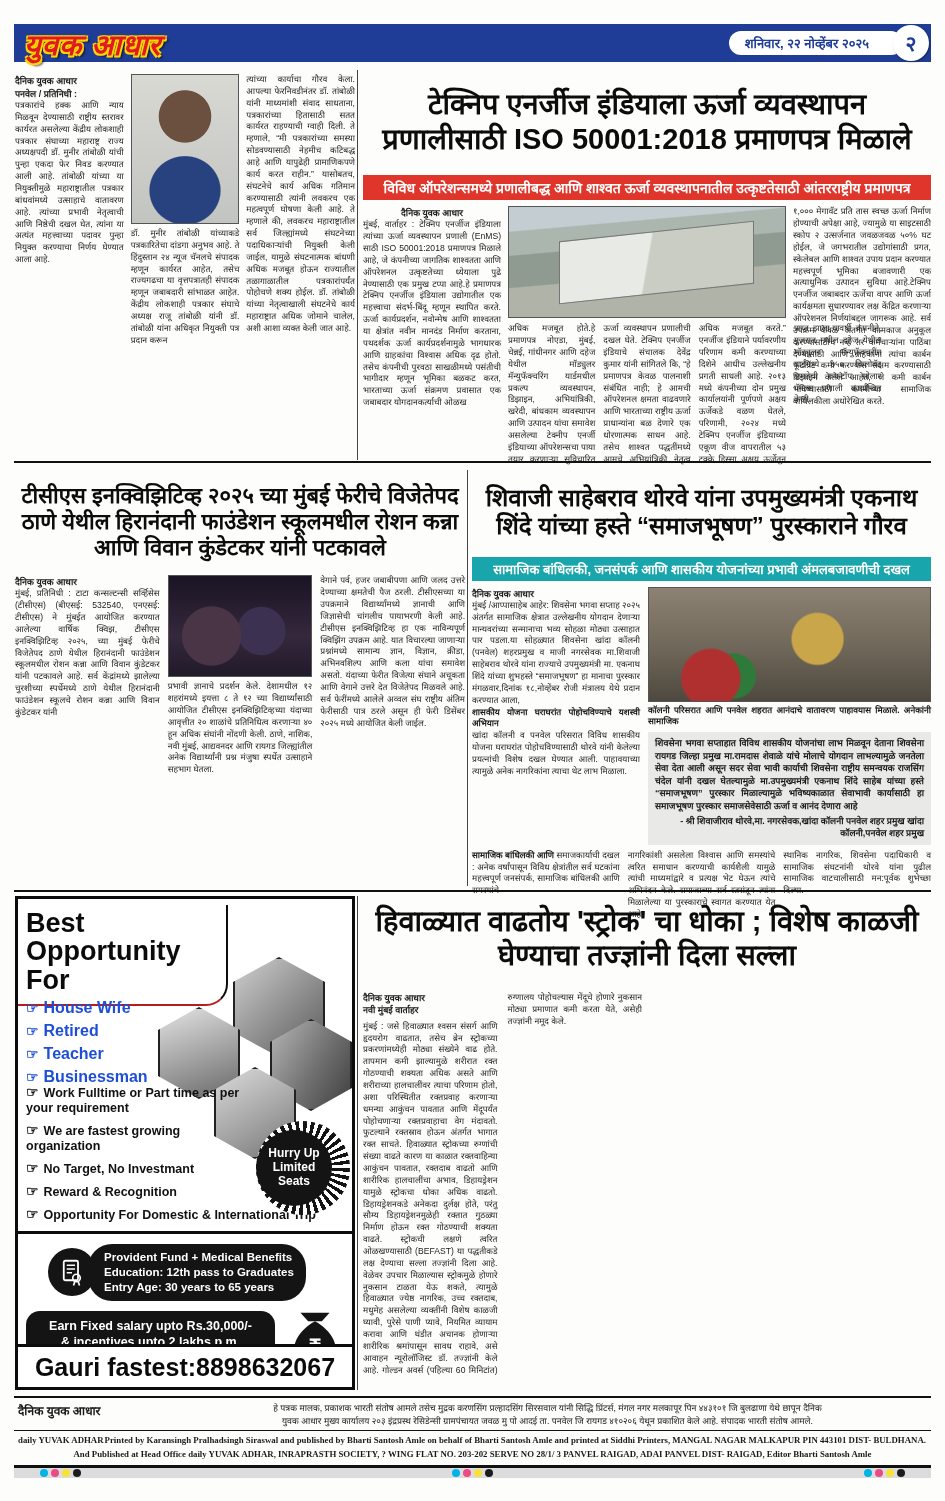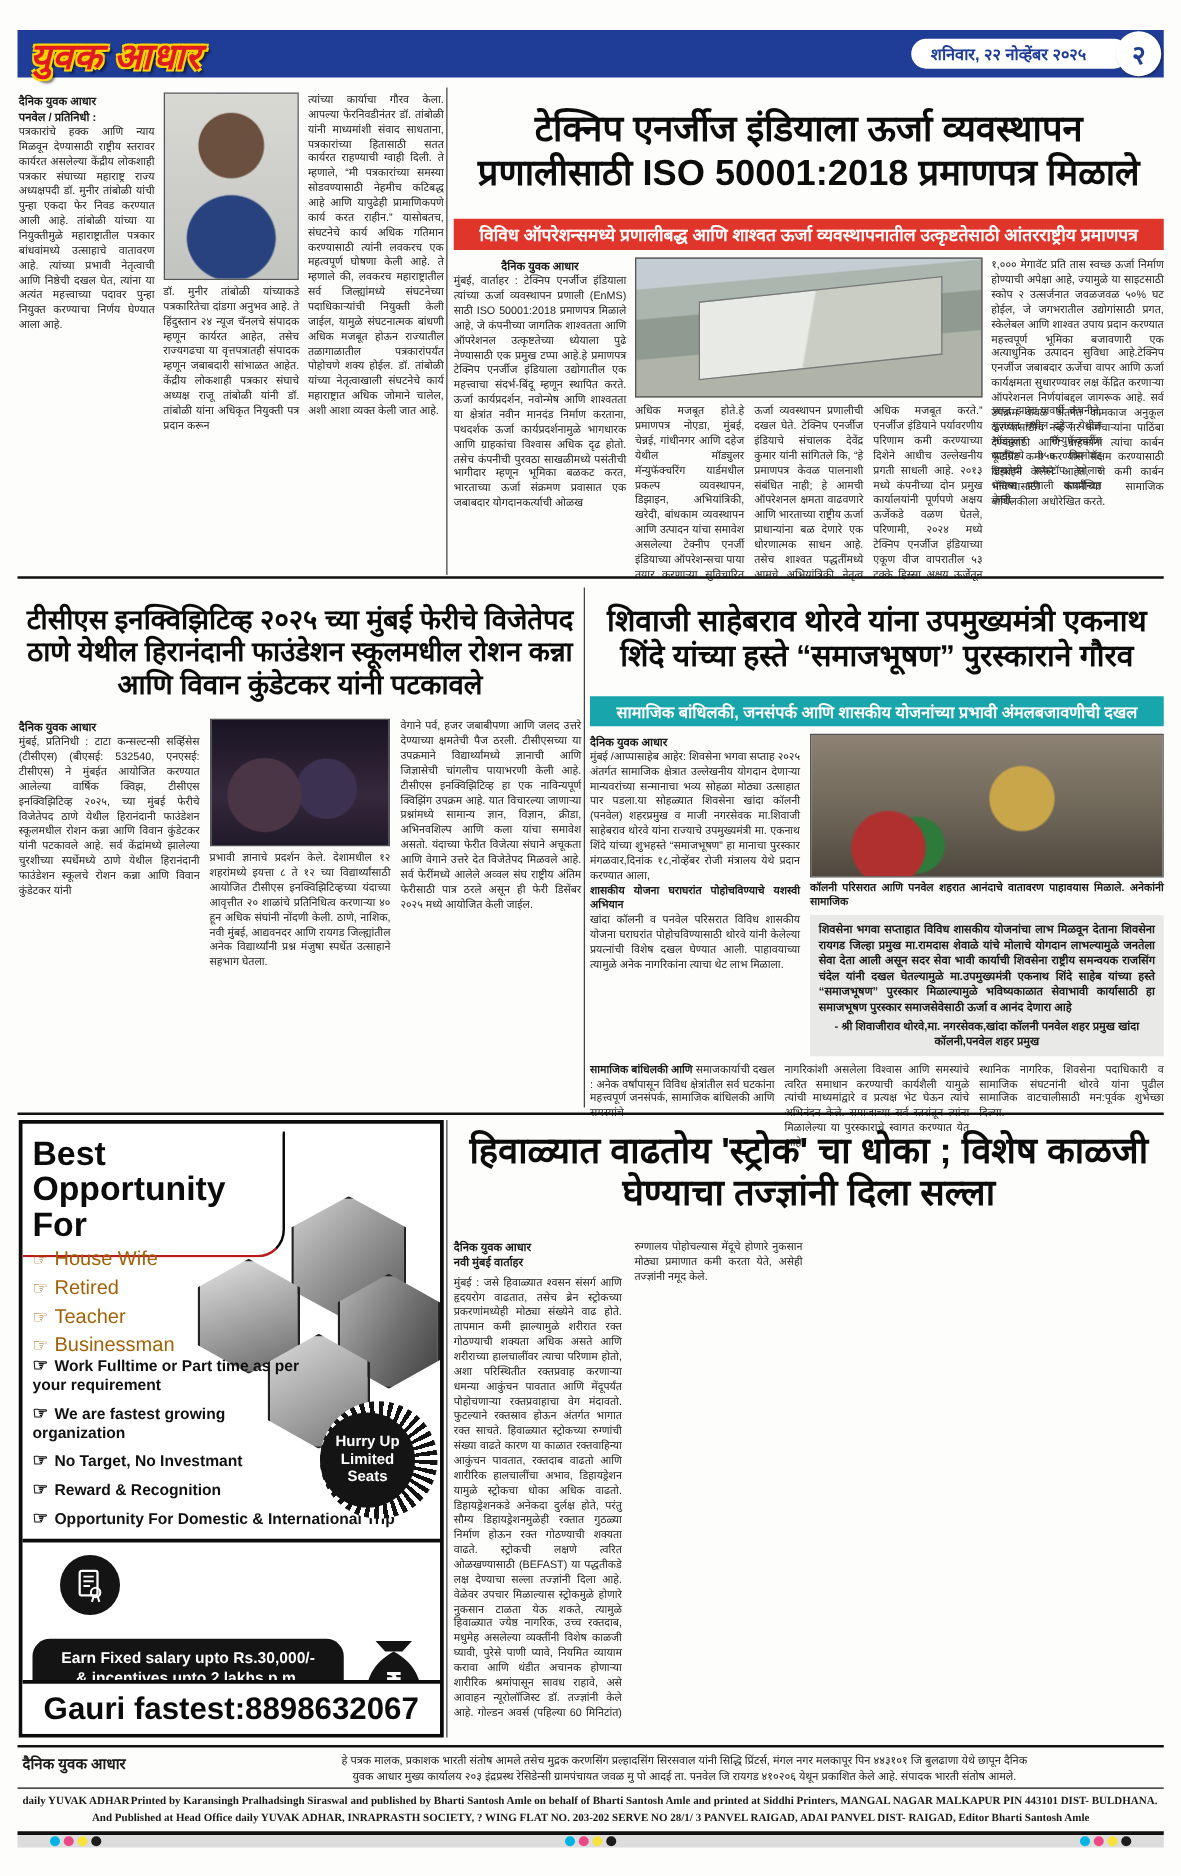--- a/index.html
+++ b/index.html
@@ -43,35 +43,35 @@
   .a3-cols { display:flex; gap:8px; margin-top:7px; }
   .a3-col { flex:1; }
   .a4 { position:absolute; left:472px; top:468px; width:459px; height:420px; }
   .a4 .headline { font-size:24px; }
   .a4 .banner { background:#18a5ab; font-size:13px; margin-top:4px; }
   .a4-rowA { display:flex; gap:8px; margin-top:6px; }
   .a4-left { width:168px; flex:none; }
   .a4-right { flex:1; }
   .quote-box { background:#e9e9e7; padding:5px 7px; font-size:9px; font-weight:bold; line-height:1.4;
     text-align:justify; margin-top:4px; }
-  .quote-attr { text-align:center; font-weight:bold; margin-top:2px; }
+  .quote-attr { text-align:right; font-weight:bold; margin-top:2px; }
   .a4-rowC { display:flex; gap:8px; margin-top:5px; }
   .a4-ccol { flex:1; }
   .ad { position:absolute; left:15px; top:896px; width:340px; height:494px; border:3px solid #0c0c0c;
     box-sizing:border-box; background:#ffffff; }
   .a5 { position:absolute; left:363px; top:896px; width:568px; height:494px; }
   .a5 .headline { font-size:29px; margin-top:8px; }
   .a5-cols { column-count:4; column-gap:10px; height:390px; column-fill:auto; margin-top:10px; }
   
   .ad-inner { position:relative; width:100%; height:100%; }
   .ad-title { position:absolute; left:0; top:6px; width:200px; font-size:27px; font-weight:800; color:#0b0b0b;
     line-height:1.05; padding:4px 0 10px 8px; border-bottom:2px solid #b91c1c; border-right:2px solid #0b0b0b;
     border-bottom-right-radius:22px; }
   .ad-list { position:absolute; left:8px; top:100px; margin:0; padding:0; list-style:none; }
-  .ad-list li { font-size:16px; font-weight:400; color:#a16207; margin-bottom:5px; }
+  .ad-list li { font-size:16px; font-weight:700; color:#1d4ed8; margin-bottom:5px; }
   .ad-feat { position:absolute; left:8px; top:185px; margin:0; padding:0; list-style:none; width:230px; }
   .ad-feat li { font-size:12.5px; font-weight:800; color:#111; margin-bottom:6px; line-height:1.2; }
   .finger { font-size:14px; margin-right:5px; }
   .hex { position:absolute; clip-path:polygon(50% 0,100% 25%,100% 75%,50% 100%,0 75%,0 25%);
     background:linear-gradient(135deg,#cfcfcf,#8e8e8e 55%,#5c5c5c); border:2px solid #222; box-sizing:border-box; }
   .hex1 { left:215px; top:58px;  width:92px; height:100px; }
   .hex2 { left:140px; top:108px; width:82px; height:92px; background:linear-gradient(160deg,#e2e2e2,#9a9a9a 60%,#6a6a6a); }
   .hex3 { left:252px; top:120px; width:82px; height:92px; background:linear-gradient(120deg,#b5b5b5,#707070 55%,#3f3f3f); }
   .hex4 { left:196px; top:168px; width:82px; height:92px; background:linear-gradient(150deg,#dadada,#a0a0a0 60%,#757575); }
   .badge { position:absolute; left:238px; top:222px; width:94px; height:94px; border-radius:50%;
@@ -267,20 +267,25 @@
         <div class="cert-circle">
           <svg width="30" height="30" viewBox="0 0 40 40">
             <rect x="9" y="5" width="19" height="26" rx="2" fill="none" stroke="#ffffff" stroke-width="2.4"></rect>
             <line x1="13" y1="11" x2="24" y2="11" stroke="#ffffff" stroke-width="2"></line>
             <line x1="13" y1="16" x2="24" y2="16" stroke="#ffffff" stroke-width="2"></line>
             <line x1="13" y1="21" x2="20" y2="21" stroke="#ffffff" stroke-width="2"></line>
             <circle cx="26" cy="28" r="5" fill="none" stroke="#ffffff" stroke-width="2.2"></circle>
             <path d="M24 32 L22 38 M28 32 L30 38" stroke="#ffffff" stroke-width="2.2"></path>
           </svg>
         </div>
+        <div class="benefit-pill">
+          <div>Provident Fund + Medical Benefits</div>
+          <div>Education: 12th pass to Graduates</div>
+          <div>Entry Age: 30 years to 65 years</div>
+        </div>
       </div>
 
       <div class="ad-salary">
         <div class="salary-box">
           <div>Earn Fixed salary upto Rs.30,000/-</div>
           <div>&amp; incentives upto 2 lakhs p.m.</div>
         </div>
         <div class="moneybag">
           <svg width="52" height="60" viewBox="0 0 60 70">
             <path d="M22 12 L13 2 H47 L38 12 Z" fill="#141414"></path>

